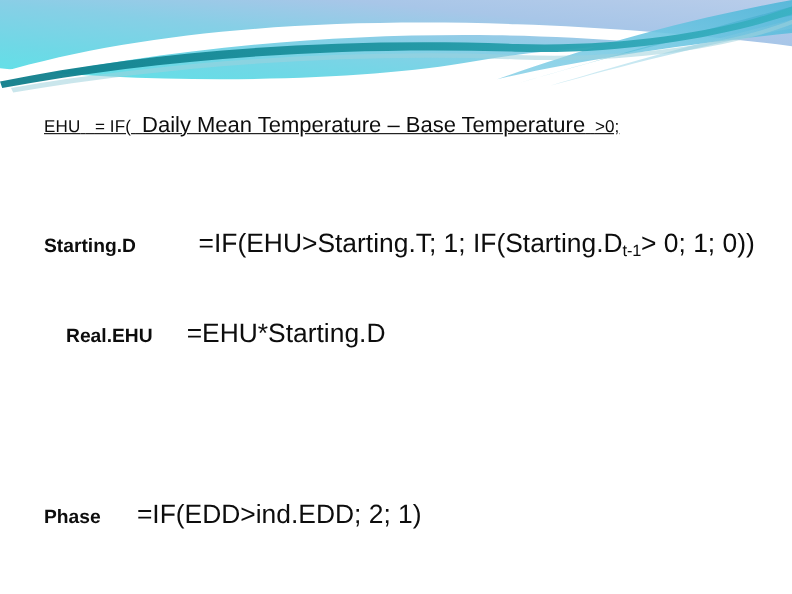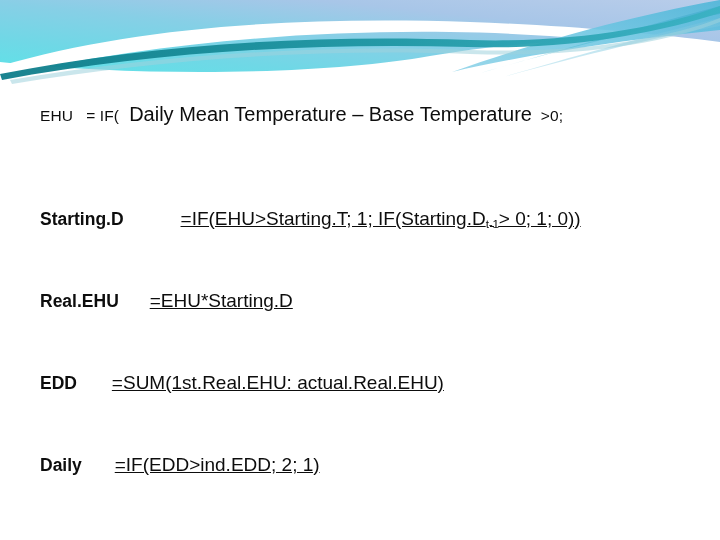--- a/index.html
+++ b/index.html
@@ -56,46 +56,46 @@
     white-space: nowrap;
   }
 
   
   #block-ehu {
     top: 4px;
     left: 40px;
     width: 660px;
     white-space: normal;
     line-height: 1.42;
+    text-decoration: underline;
   }
   #block-ehu .ln {
     display: block;
   }
   #block-ehu .ln2 {
     padding-left: 28px;
   }
 
   .sz-sm  { font-size: 15.5px; letter-spacing: 0.1px; }
   .sz-lg  { font-size: 20px; }
 
   
   #block-startd { top: 112px; }
-  #block-realehu { top: 194px; }
+  #block-realehu { top: 194px; margin-left: 20px; }
   #block-edd { top: 276px; }
   #block-phase { top: 358px; }
 
   .lbl {
     display: inline-block;
     font-size: 17.5px;
     font-weight: bold;
   }
   .expr {
     display: inline-block;
-    font-size: 19px;
-    text-decoration: underline;
+    font-size: 24px;
   }
 
   .gap-a { width: 48px; display: inline-block; }
   .gap-b { width: 22px; display: inline-block; }
   .gap-c { width: 26px; display: inline-block; }
   .gap-d { width: 24px; display: inline-block; }
 
   sub {
     font-size: 0.62em;
     vertical-align: -0.28em;
@@ -172,26 +172,21 @@
       <span class="gap-a"></span>
       <span class="expr"><span>=IF(EHU&gt;Starting.T; 1; IF(Starting.D</span><sub>t-1</sub><span>&gt; 0; 1; 0))</span></span>
     </div>
 
     <div class="formula-block" id="block-realehu">
       <span class="lbl">Real.EHU</span>
       <span class="gap-b"></span>
       <span class="expr">=EHU*Starting.D</span>
     </div>
 
-    <div class="formula-block" id="block-edd">
-      <span class="lbl">EDD</span>
-      <span class="gap-c"></span>
-      <span class="expr">=SUM(1st.Real.EHU: actual.Real.EHU)</span>
-    </div>
 
     <div class="formula-block" id="block-phase">
-      <span class="lbl">Daily</span>
+      <span class="lbl">Phase</span>
       <span class="gap-d"></span>
       <span class="expr">=IF(EDD&gt;ind.EDD; 2; 1)</span>
     </div>
 
   </div>
 </div>
 
 </body></html>

